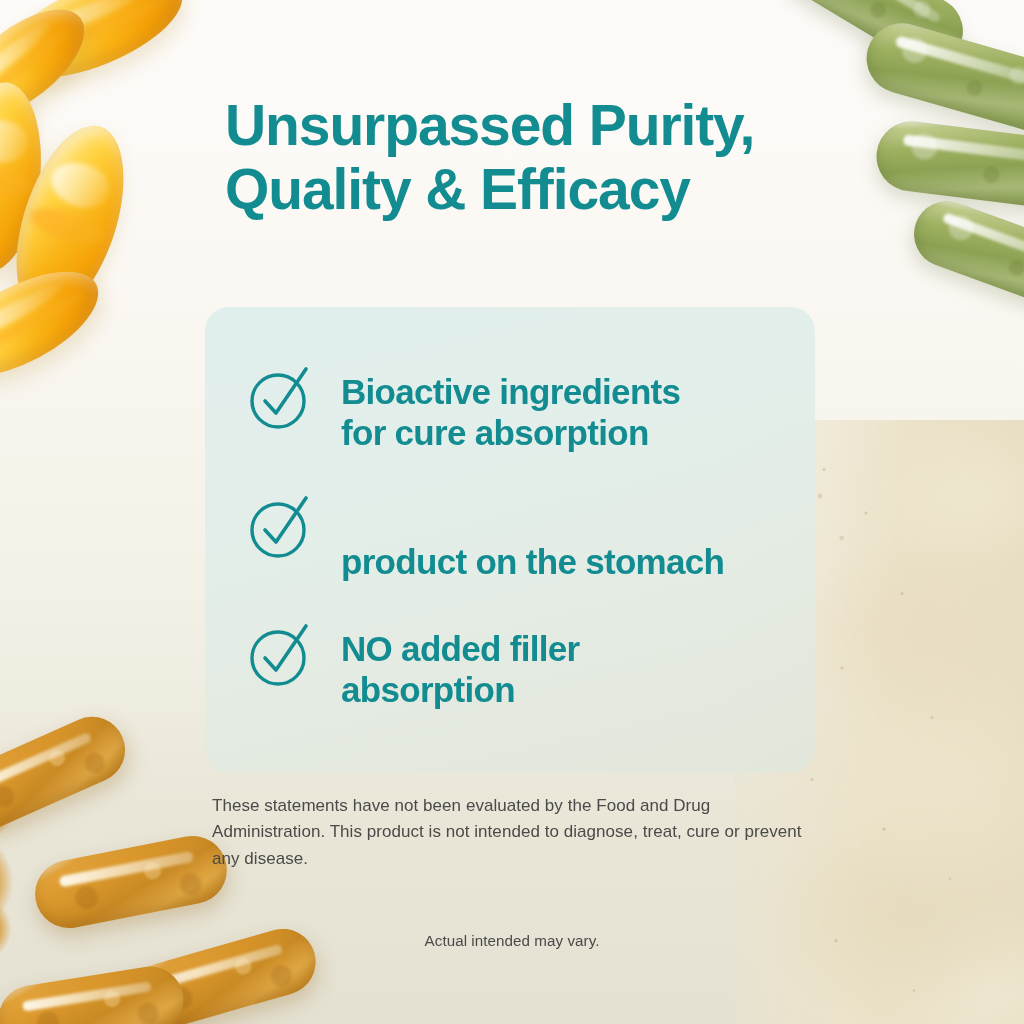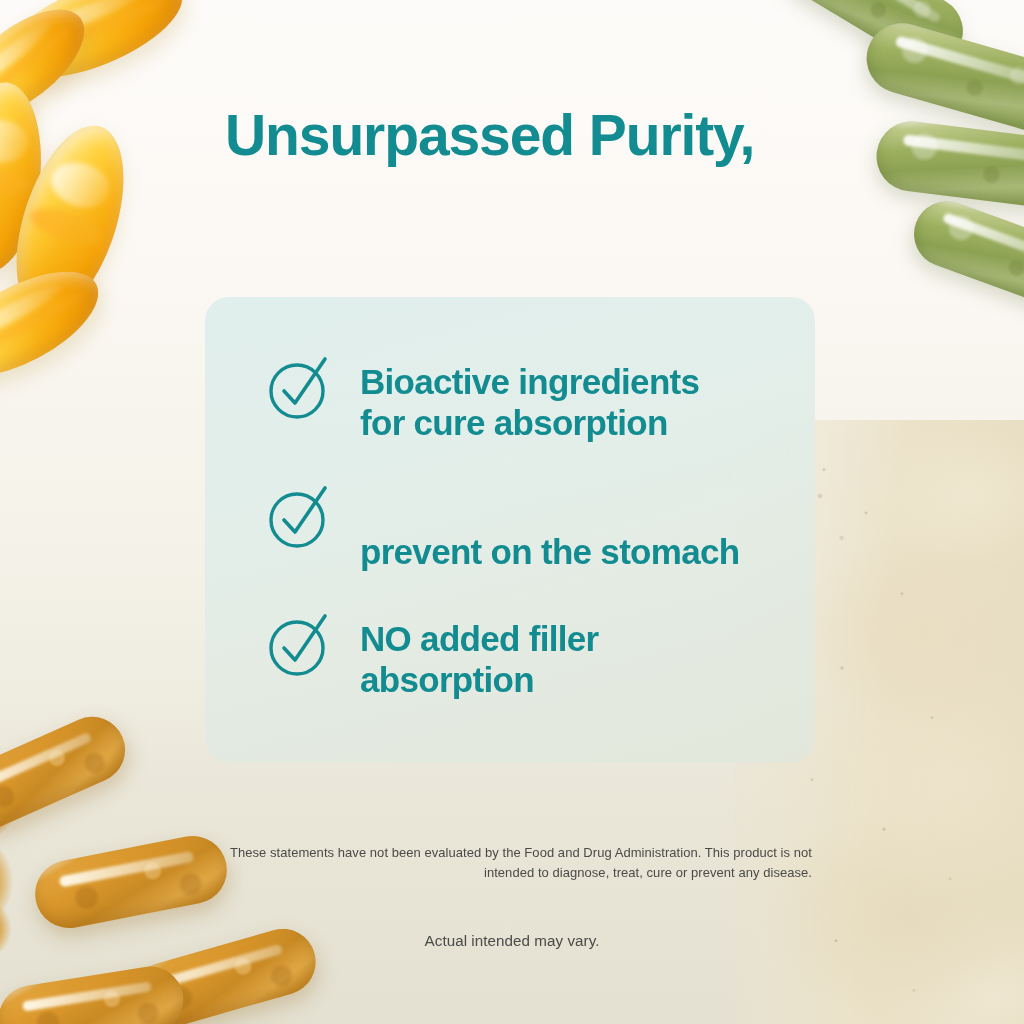--- a/index.html
+++ b/index.html
@@ -184,39 +184,39 @@
       radial-gradient(circle at 82% 72%, rgba(176,150,108,.26) 0 1.4px, transparent 3px),
       radial-gradient(circle at 10% 82%, rgba(176,150,108,.24) 0 1.1px, transparent 3px);
   }
 
   
 
   #content { position:relative; z-index:5; width:1024px; height:1024px; }
 
   #headline {
     position:absolute;
-    left:225px; top:103px; width:600px;
+    left:225px; top:93px; width:600px;
     font-size:57px;
     font-weight:700;
     line-height:1.13;
     letter-spacing:-1.1px;
     color:#128C90;
   }
 
   #benefit-card {
     position:absolute;
-    left:205px; top:297px;
+    left:205px; top:307px;
     width:610px; height:466px;
     border-radius:24px;
     background:linear-gradient(165deg,
         rgba(223,238,236,.96) 0%,
         rgba(226,238,233,.95) 40%,
         rgba(227,234,225,.94) 72%,
         rgba(226,231,219,.93) 100%);
-    padding:58px 40px 0 59px;
+    padding:58px 40px 0 40px;
   }
 
   .benefit-row {
     display:flex;
     align-items:flex-start;
     margin-bottom:40px;
   }
   .benefit-row:last-child { margin-bottom:12px; }
 
   .check-icon {
@@ -232,23 +232,23 @@
     font-weight:700;
     line-height:1.18;
     letter-spacing:-.7px;
     color:#128C90;
     padding-top:6px;
     max-width:450px;
   }
 
   #disclaimer {
     position:absolute;
-    left:212px; top:843px; width:600px;
-    text-align:right;
-    font-size:13px;
+    left:212px; top:793px; width:600px;
+    text-align:left;
+    font-size:17px;
     line-height:1.55;
     color:#4A4A48;
     letter-spacing:.05px;
   }
 
   #product-note {
     position:absolute;
     left:212px; top:932px; width:600px;
     text-align:center;
     font-size:15.2px;
@@ -286,20 +286,21 @@
     <div class="tcap" id="tc4"></div>
   </div>
 
   <div class="photo-layer" id="powder"></div>
   <div class="photo-layer" id="powder-dust"></div>
 
   <div id="content">
 
     <h1 id="headline">
       <span>Unsurpassed Purity,</span><br>
+      <span>Quality &amp; Efficacy</span>
     </h1>
 
     <div id="benefit-card">
 
       <div class="benefit-row">
         <span class="check-icon">
           <svg viewBox="0 0 74 74" fill="none" xmlns="http://www.w3.org/2000/svg">
             <circle cx="33" cy="40" r="26" stroke="#128C90" stroke-width="3.4"></circle>
             <path d="M20 40 L31 52 L61 8" stroke="#128C90" stroke-width="3.6" stroke-linecap="round" stroke-linejoin="round"></path>
           </svg>
@@ -312,21 +313,21 @@
 
       <div class="benefit-row">
         <span class="check-icon">
           <svg viewBox="0 0 74 74" fill="none" xmlns="http://www.w3.org/2000/svg">
             <circle cx="33" cy="40" r="26" stroke="#128C90" stroke-width="3.4"></circle>
             <path d="M20 40 L31 52 L61 8" stroke="#128C90" stroke-width="3.6" stroke-linecap="round" stroke-linejoin="round"></path>
           </svg>
         </span>
         <div class="benefit-text">
           <br>
-          <span>prevent on the stomach</span>
+          <span>product on the stomach</span>
         </div>
       </div>
 
       <div class="benefit-row">
         <span class="check-icon">
           <svg viewBox="0 0 74 74" fill="none" xmlns="http://www.w3.org/2000/svg">
             <circle cx="33" cy="40" r="26" stroke="#128C90" stroke-width="3.4"></circle>
             <path d="M20 40 L31 52 L61 8" stroke="#128C90" stroke-width="3.6" stroke-linecap="round" stroke-linejoin="round"></path>
           </svg>
         </span>

